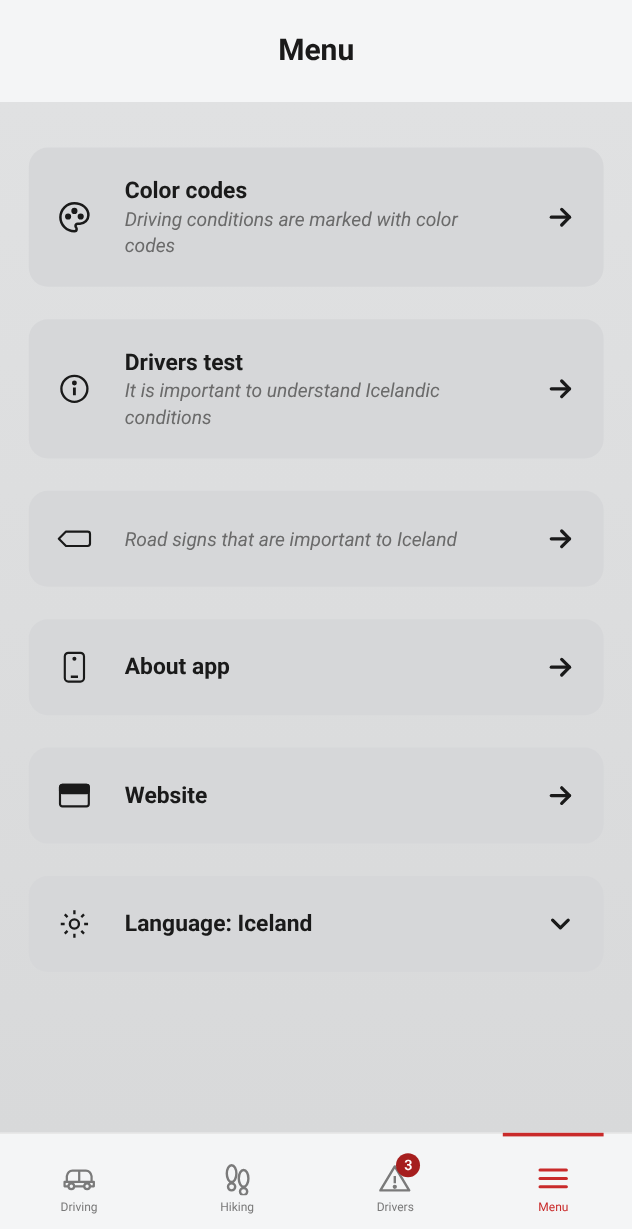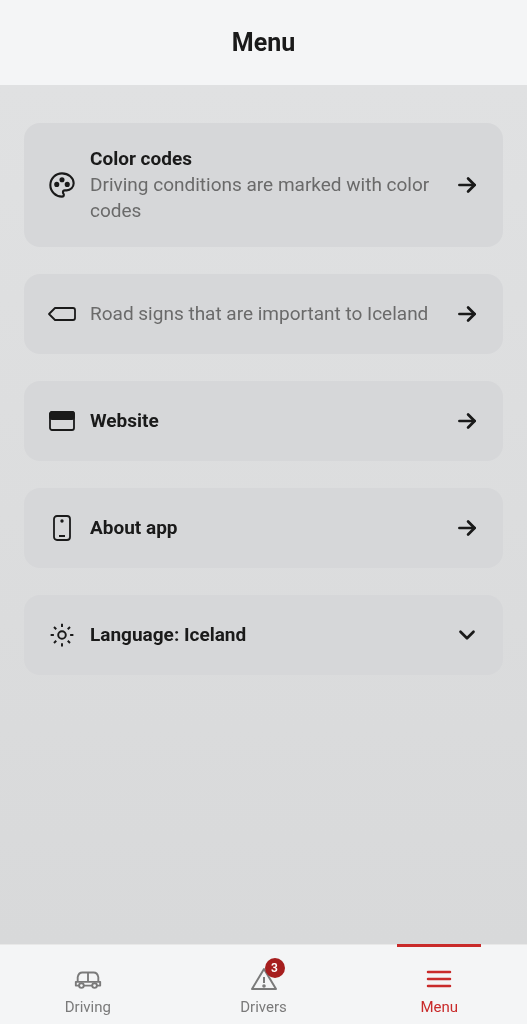--- a/index.html
+++ b/index.html
@@ -34,44 +34,45 @@
       flex-direction: column;
       gap: 27px;
       overflow-y: auto;
     }
     .menu-item {
       background: #d6d7d9;
       border-radius: 16px;
       padding: 24px 22px;
       display: flex;
       align-items: center;
-      gap: 12px;
+      gap: 26px;
       cursor: pointer;
     }
     .menu-icon {
       width: 32px;
       height: 32px;
       flex-shrink: 0;
       display: flex;
       align-items: center;
       justify-content: center;
     }
     .menu-text {
       flex: 1;
     }
     .menu-title {
       font-size: 19px;
       font-weight: 700;
       color: #1a1a1a;
       margin-bottom: 2px;
     }
     .menu-subtitle {
-      font-size: 19px;
+      font-size: 16px;
       color: #6a6a6a;
       line-height: 1.35;
+      font-style: italic;
     }
     .menu-arrow {
       width: 28px;
       height: 28px;
       flex-shrink: 0;
       display: flex;
       align-items: center;
       justify-content: center;
     }
     .bottom-nav {
@@ -93,21 +94,21 @@
     }
     .nav-icon {
       width: 30px;
       height: 30px;
       display: flex;
       align-items: center;
       justify-content: center;
       position: relative;
     }
     .nav-label {
-      font-size: 15px;
+      font-size: 10px;
       color: #7a7a7a;
     }
     .nav-item.active .nav-label {
       color: #c92a2a;
     }
     .nav-item.active::before {
       content: '';
       position: absolute;
       top: -1px;
       left: 50%;
@@ -155,66 +156,85 @@
       <div class="menu-subtitle">Driving conditions are marked with color codes</div>
     </div>
     <div class="menu-arrow">
       <svg width="26" height="26" viewBox="0 0 24 24" fill="none" stroke="#1a1a1a" stroke-width="2.5" stroke-linecap="round" stroke-linejoin="round">
         <line x1="5" y1="12" x2="19" y2="12"></line>
         <polyline points="13 6 19 12 13 18"></polyline>
       </svg>
     </div>
   </div>
 
+  <div class="menu-item">
+    <div class="menu-icon">
+      <svg width="26" height="26" viewBox="0 0 24 24" fill="none" stroke="#1a1a1a" stroke-width="1.8">
+        <circle cx="12" cy="12" r="10"></circle>
+        <line x1="12" y1="11" x2="12" y2="17" stroke-width="2.2"></line>
+        <circle cx="12" cy="7.5" r="1" fill="#1a1a1a"></circle>
+      </svg>
+    </div>
+    <div class="menu-text">
+      <div class="menu-title">Drivers test</div>
+      <div class="menu-subtitle">It is important to understand Icelandic conditions</div>
+    </div>
+    <div class="menu-arrow">
+      <svg width="26" height="26" viewBox="0 0 24 24" fill="none" stroke="#1a1a1a" stroke-width="2.5" stroke-linecap="round" stroke-linejoin="round">
+        <line x1="5" y1="12" x2="19" y2="12"></line>
+        <polyline points="13 6 19 12 13 18"></polyline>
+      </svg>
+    </div>
+  </div>
 
   <div class="menu-item">
     <div class="menu-icon">
       <svg width="30" height="24" viewBox="0 0 30 24" fill="none" stroke="#1a1a1a" stroke-width="1.8">
         <path d="M8 6 L26 6 Q28 6 28 8 L28 16 Q28 18 26 18 L8 18 L2 12 Z" stroke-linejoin="round"></path>
       </svg>
     </div>
     <div class="menu-text">
       <div class="menu-subtitle">Road signs that are important to Iceland</div>
-    </div>
-    <div class="menu-arrow">
-      <svg width="26" height="26" viewBox="0 0 24 24" fill="none" stroke="#1a1a1a" stroke-width="2.5" stroke-linecap="round" stroke-linejoin="round">
-        <line x1="5" y1="12" x2="19" y2="12"></line>
-        <polyline points="13 6 19 12 13 18"></polyline>
-      </svg>
-    </div>
-  </div>
-
-  <div class="menu-item">
-    <div class="menu-icon">
-      <svg width="28" height="22" viewBox="0 0 28 22" fill="none" stroke="#1a1a1a" stroke-width="1.8">
-        <rect x="2" y="2" width="24" height="18" rx="2"></rect>
-        <rect x="2" y="2" width="24" height="7" fill="#1a1a1a" rx="2"></rect>
-      </svg>
-    </div>
-    <div class="menu-text">
-      <div class="menu-title">Website</div>
     </div>
     <div class="menu-arrow">
       <svg width="26" height="26" viewBox="0 0 24 24" fill="none" stroke="#1a1a1a" stroke-width="2.5" stroke-linecap="round" stroke-linejoin="round">
         <line x1="5" y1="12" x2="19" y2="12"></line>
         <polyline points="13 6 19 12 13 18"></polyline>
       </svg>
     </div>
   </div>
 
   <div class="menu-item">
     <div class="menu-icon">
       <svg width="22" height="28" viewBox="0 0 20 28" fill="none" stroke="#1a1a1a" stroke-width="1.8">
         <rect x="2" y="2" width="16" height="24" rx="3"></rect>
         <circle cx="10" cy="7" r="0.8" fill="#1a1a1a"></circle>
         <line x1="7" y1="22" x2="13" y2="22" stroke-width="2"></line>
       </svg>
     </div>
     <div class="menu-text">
       <div class="menu-title">About app</div>
+    </div>
+    <div class="menu-arrow">
+      <svg width="26" height="26" viewBox="0 0 24 24" fill="none" stroke="#1a1a1a" stroke-width="2.5" stroke-linecap="round" stroke-linejoin="round">
+        <line x1="5" y1="12" x2="19" y2="12"></line>
+        <polyline points="13 6 19 12 13 18"></polyline>
+      </svg>
+    </div>
+  </div>
+
+  <div class="menu-item">
+    <div class="menu-icon">
+      <svg width="28" height="22" viewBox="0 0 28 22" fill="none" stroke="#1a1a1a" stroke-width="1.8">
+        <rect x="2" y="2" width="24" height="18" rx="2"></rect>
+        <rect x="2" y="2" width="24" height="7" fill="#1a1a1a" rx="2"></rect>
+      </svg>
+    </div>
+    <div class="menu-text">
+      <div class="menu-title">Website</div>
     </div>
     <div class="menu-arrow">
       <svg width="26" height="26" viewBox="0 0 24 24" fill="none" stroke="#1a1a1a" stroke-width="2.5" stroke-linecap="round" stroke-linejoin="round">
         <line x1="5" y1="12" x2="19" y2="12"></line>
         <polyline points="13 6 19 12 13 18"></polyline>
       </svg>
     </div>
   </div>
 
   <div class="menu-item">
@@ -243,20 +263,31 @@
         <path d="M5 14 L5 9 Q6 4 10 4 L22 4 Q26 4 27 9 L27 14" stroke-linejoin="round"></path>
         <path d="M3 14 L29 14 L29 18 L3 18 Z" stroke-linejoin="round"></path>
         <circle cx="9" cy="18" r="2.5" fill="#f4f5f6"></circle>
         <circle cx="23" cy="18" r="2.5" fill="#f4f5f6"></circle>
         <line x1="16" y1="4" x2="16" y2="14"></line>
       </svg>
     </div>
     <div class="nav-label">Driving</div>
   </div>
 
+  <div class="nav-item">
+    <div class="nav-icon">
+      <svg width="26" height="28" viewBox="0 0 26 28" fill="none" stroke="#7a7a7a" stroke-width="2">
+        <ellipse cx="8" cy="10" rx="4" ry="7"></ellipse>
+        <ellipse cx="8" cy="21" rx="3" ry="3"></ellipse>
+        <ellipse cx="18" cy="14" rx="4" ry="7"></ellipse>
+        <ellipse cx="18" cy="25" rx="3" ry="3"></ellipse>
+      </svg>
+    </div>
+    <div class="nav-label">Hiking</div>
+  </div>
 
   <div class="nav-item">
     <div class="nav-icon">
       <svg width="30" height="26" viewBox="0 0 30 26" fill="none" stroke="#7a7a7a" stroke-width="2">
         <path d="M15 3 L27 23 L3 23 Z" stroke-linejoin="round"></path>
         <line x1="15" y1="11" x2="15" y2="17"></line>
         <circle cx="15" cy="20" r="0.8" fill="#7a7a7a"></circle>
       </svg>
       <div class="badge">3</div>
     </div>

